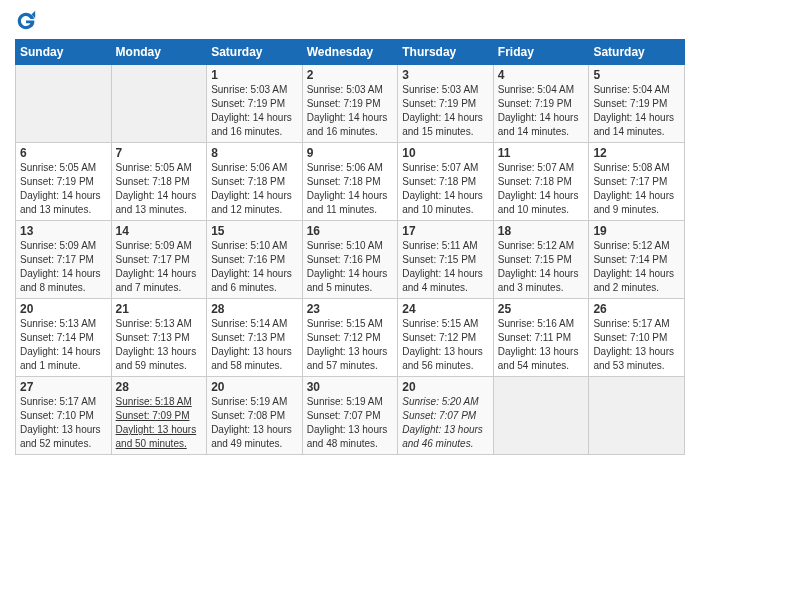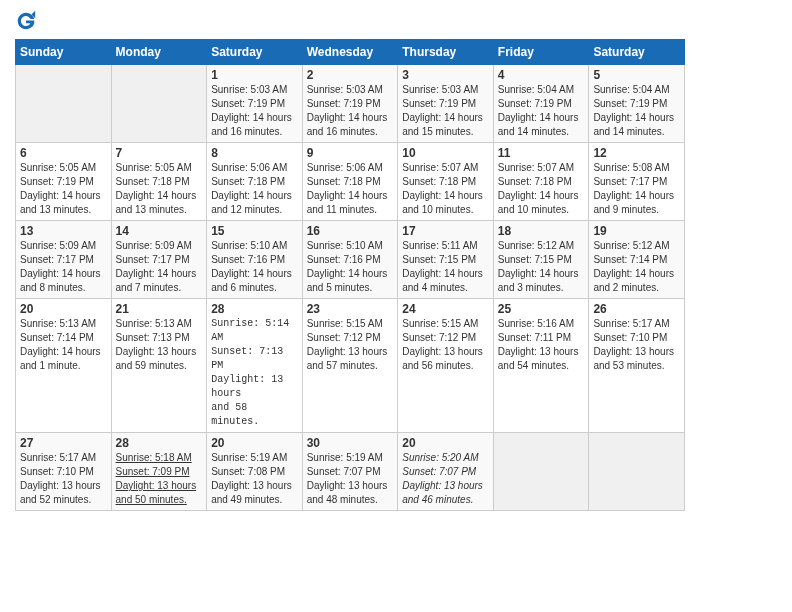--- a/index.html
+++ b/index.html
@@ -278,21 +278,21 @@
           </td>
           <td>
             <span class="day-number">21</span>
             <div class="cell-detail" style="white-space: pre-line;">Sunrise: 5:13 AM
 Sunset: 7:13 PM
 Daylight: 13 hours
 and 59 minutes.</div>
           </td>
           <td>
             <span class="day-number">28</span>
-            <div class="cell-detail" style="white-space: pre-line; font-family: Liberation Mono, monospace;">Sunrise: 5:14 AM
+            <div class="cell-detail" style="white-space: pre-line;">Sunrise: 5:14 AM
 Sunset: 7:13 PM
 Daylight: 13 hours
 and 58 minutes.</div>
           </td>
           <td>
             <span class="day-number">23</span>
             <div class="cell-detail" style="white-space: pre-line;">Sunrise: 5:15 AM
 Sunset: 7:12 PM
 Daylight: 13 hours
 and 57 minutes.</div>

